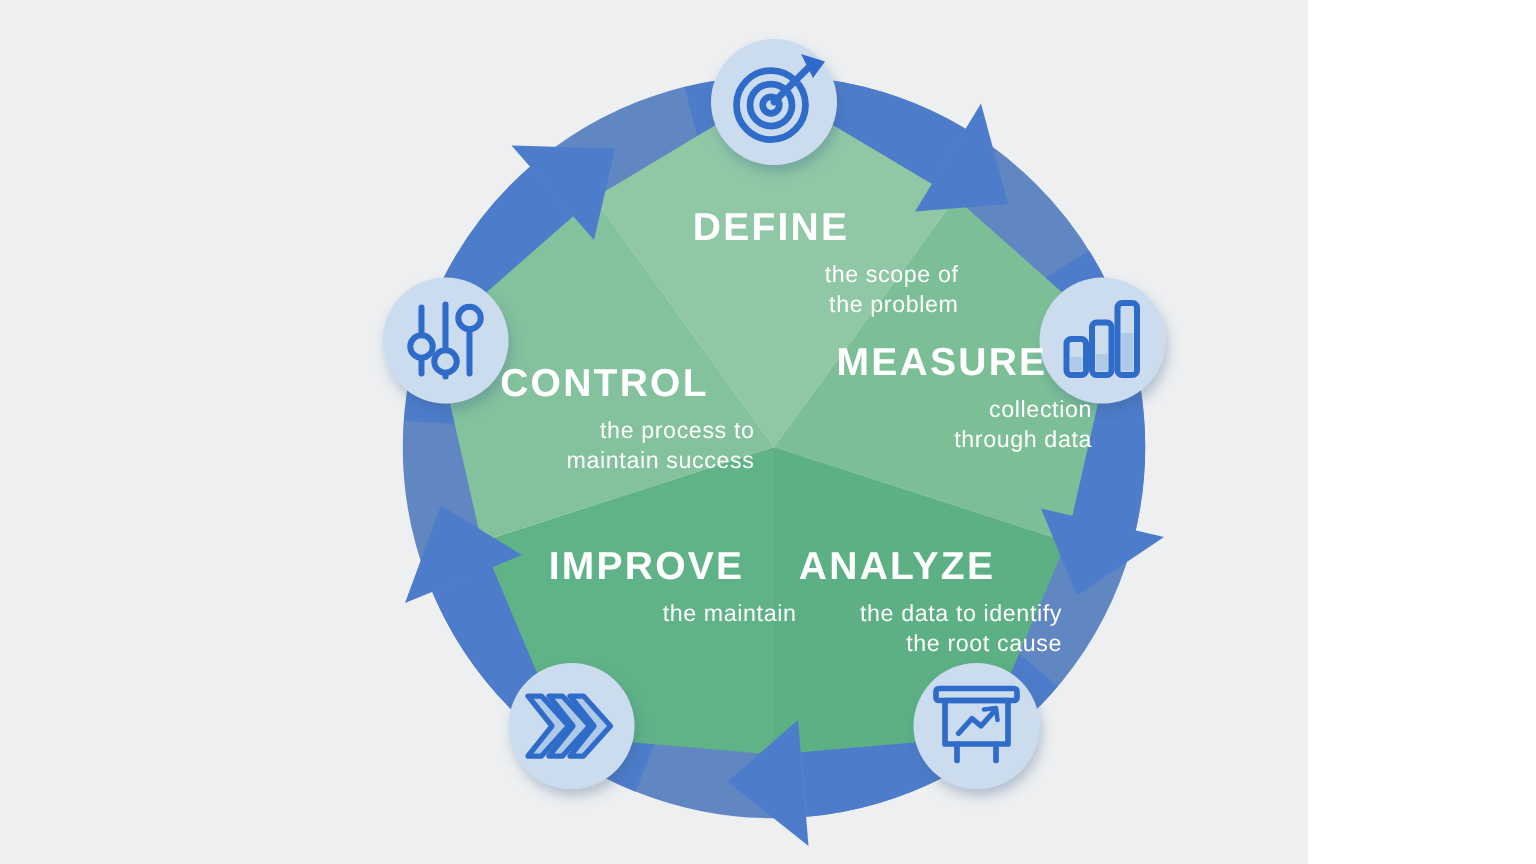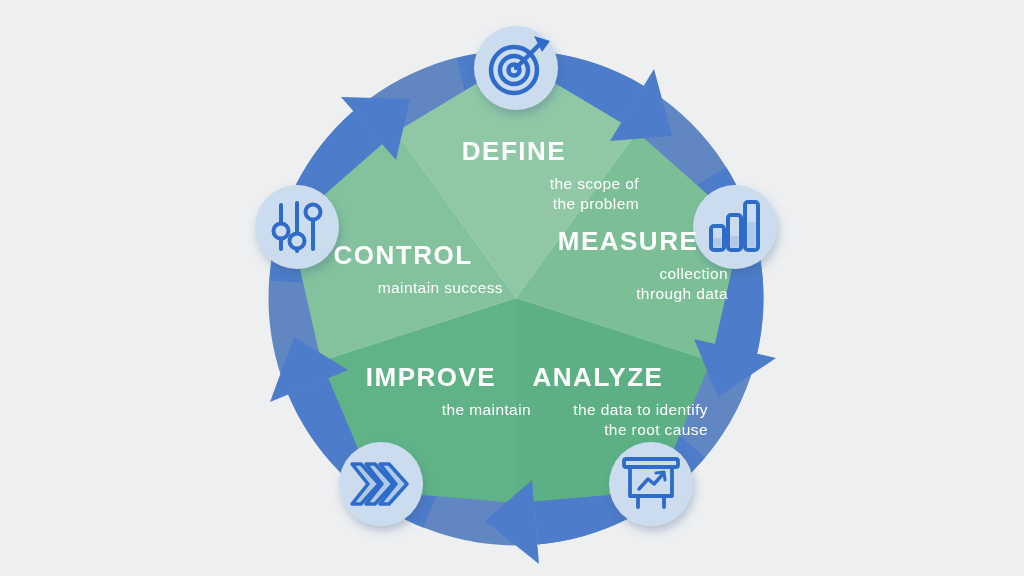--- a/index.html
+++ b/index.html
@@ -1,18 +1,18 @@
 <!DOCTYPE html>
 <html><head>
 <meta charset="utf-8">
 <style>
   html,body{margin:0;padding:0;}
   .stage{
     position:relative;
-    width:1024px;height:576px;
+    width:872px;height:576px;
     background:#edeff1;
     overflow:hidden;
     font-family:"Liberation Sans", sans-serif;
   }
   .stage svg{position:absolute;left:0;top:0;}
   .seg{
     position:absolute;
     text-align:center;
     color:#ffffff;
   }
@@ -147,17 +147,18 @@
   <div class="seg seg-improve">
     <div class="seg-title">IMPROVE</div>
     <div class="seg-desc">
       <span>the maintain</span>
     </div>
   </div>
 
   <div class="seg seg-control">
     <div class="seg-title">CONTROL</div>
     <div class="seg-desc">
+      <span>the process to</span>
       <span>maintain success</span>
     </div>
   </div>
 
 </div>
 
 </body></html>

